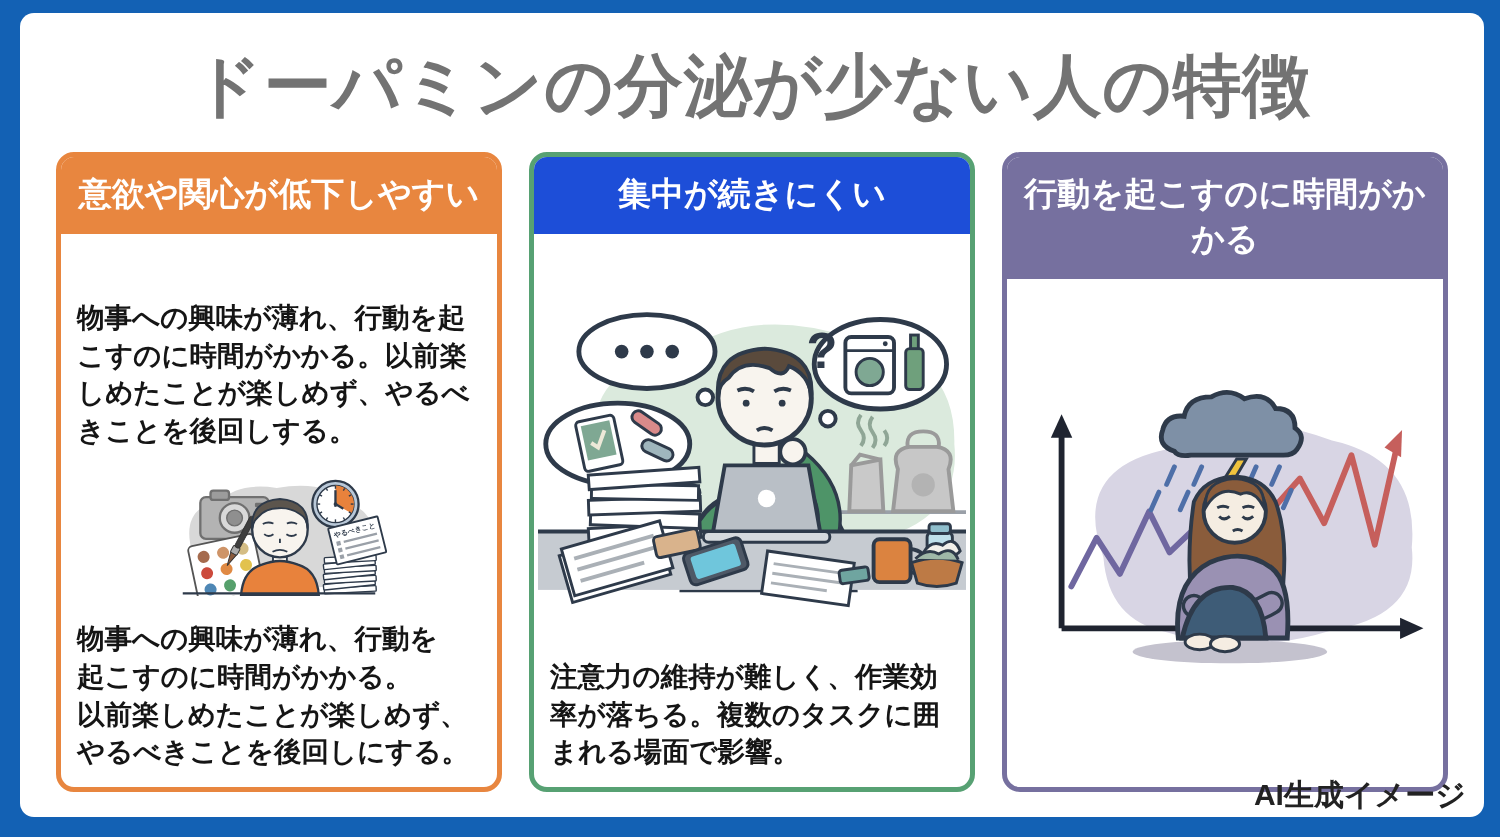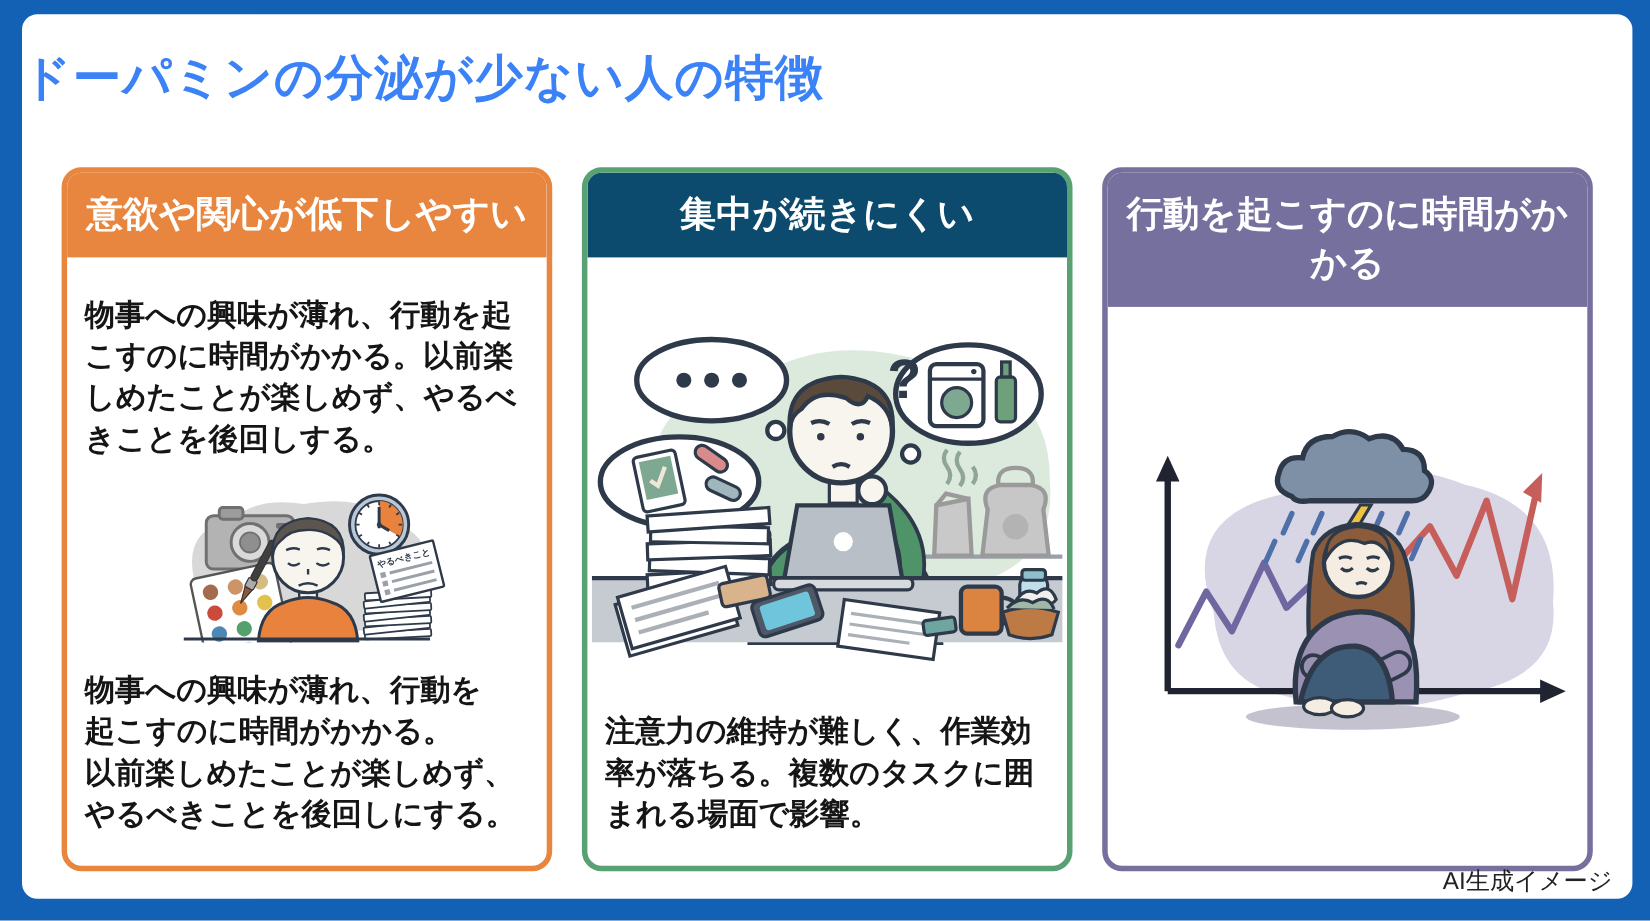--- a/index.html
+++ b/index.html
@@ -7,54 +7,54 @@
     position:relative; width:1500px; height:837px;
     background:#1361B4; overflow:hidden;
     font-family:"Liberation Sans","DejaVu Sans",sans-serif;
   }
   .panel {
     position:absolute; left:20px; top:13px; right:16px; bottom:20px;
     background:#FFFFFF; border-radius:14px;
   }
   .title {
     position:absolute; top:28px; left:0; right:0;
-    font-size:44px; font-weight:800; color:#3b82f6;
+    text-align:center; font-size:68px; font-weight:800; color:#737373;
     letter-spacing:1px;
   }
   .cards {
     position:absolute; top:139px; left:36px; right:36px; height:640px;
     display:flex; gap:27px;
   }
   .card {
     flex:1; display:flex; flex-direction:column;
     border:5px solid; border-radius:18px; background:#fff; overflow:hidden;
     min-width:0;
   }
   .card.c1 { border-color:#E8863F;gap:20px; }
   .card.c2 { border-color:#57A173; }
   .card.c3 { border-color:#76709F; }
   .card-header {
     color:#FFFFFF; font-size:33px; font-weight:800; text-align:center;
     padding:15px 4px 17px;
   }
   .c1 .card-header { background:#E8863F; }
-  .c2 .card-header { background:#0c4a6e; }
+  .c2 .card-header { background:#1d4ed8; }
   .c3 .card-header { background:#76709F; }
   .card-text {
     font-weight:700; color:#151515; font-size:27.5px; line-height:1.37;
-    padding:13px 16px 4px; text-align:left;
+    padding:13px 16px 4px; text-align:left;margin-top:32px;
   }
   .card-text.bottom {
-    white-space:pre-line; padding:4px 16px 28px; margin-top:auto;
+    white-space:pre-line; padding:4px 16px 16px; margin-top:auto;
   }
   .card-illustration { flex:1; min-height:0; padding:0 4px; }
   .card-illustration svg { width:100%; height:100%; display:block; }
   .footer-note {
     position:absolute; right:18px; bottom:1px;
-    font-size:22px; color:#222; font-weight:400;
+    font-size:30px; color:#222; font-weight:700;
   }
 </style>
 </head>
 <body>
 
 <div class="frame">
   <div class="panel">
 
     <div class="title">ドーパミンの分泌が少ない人の特徴</div>
 

